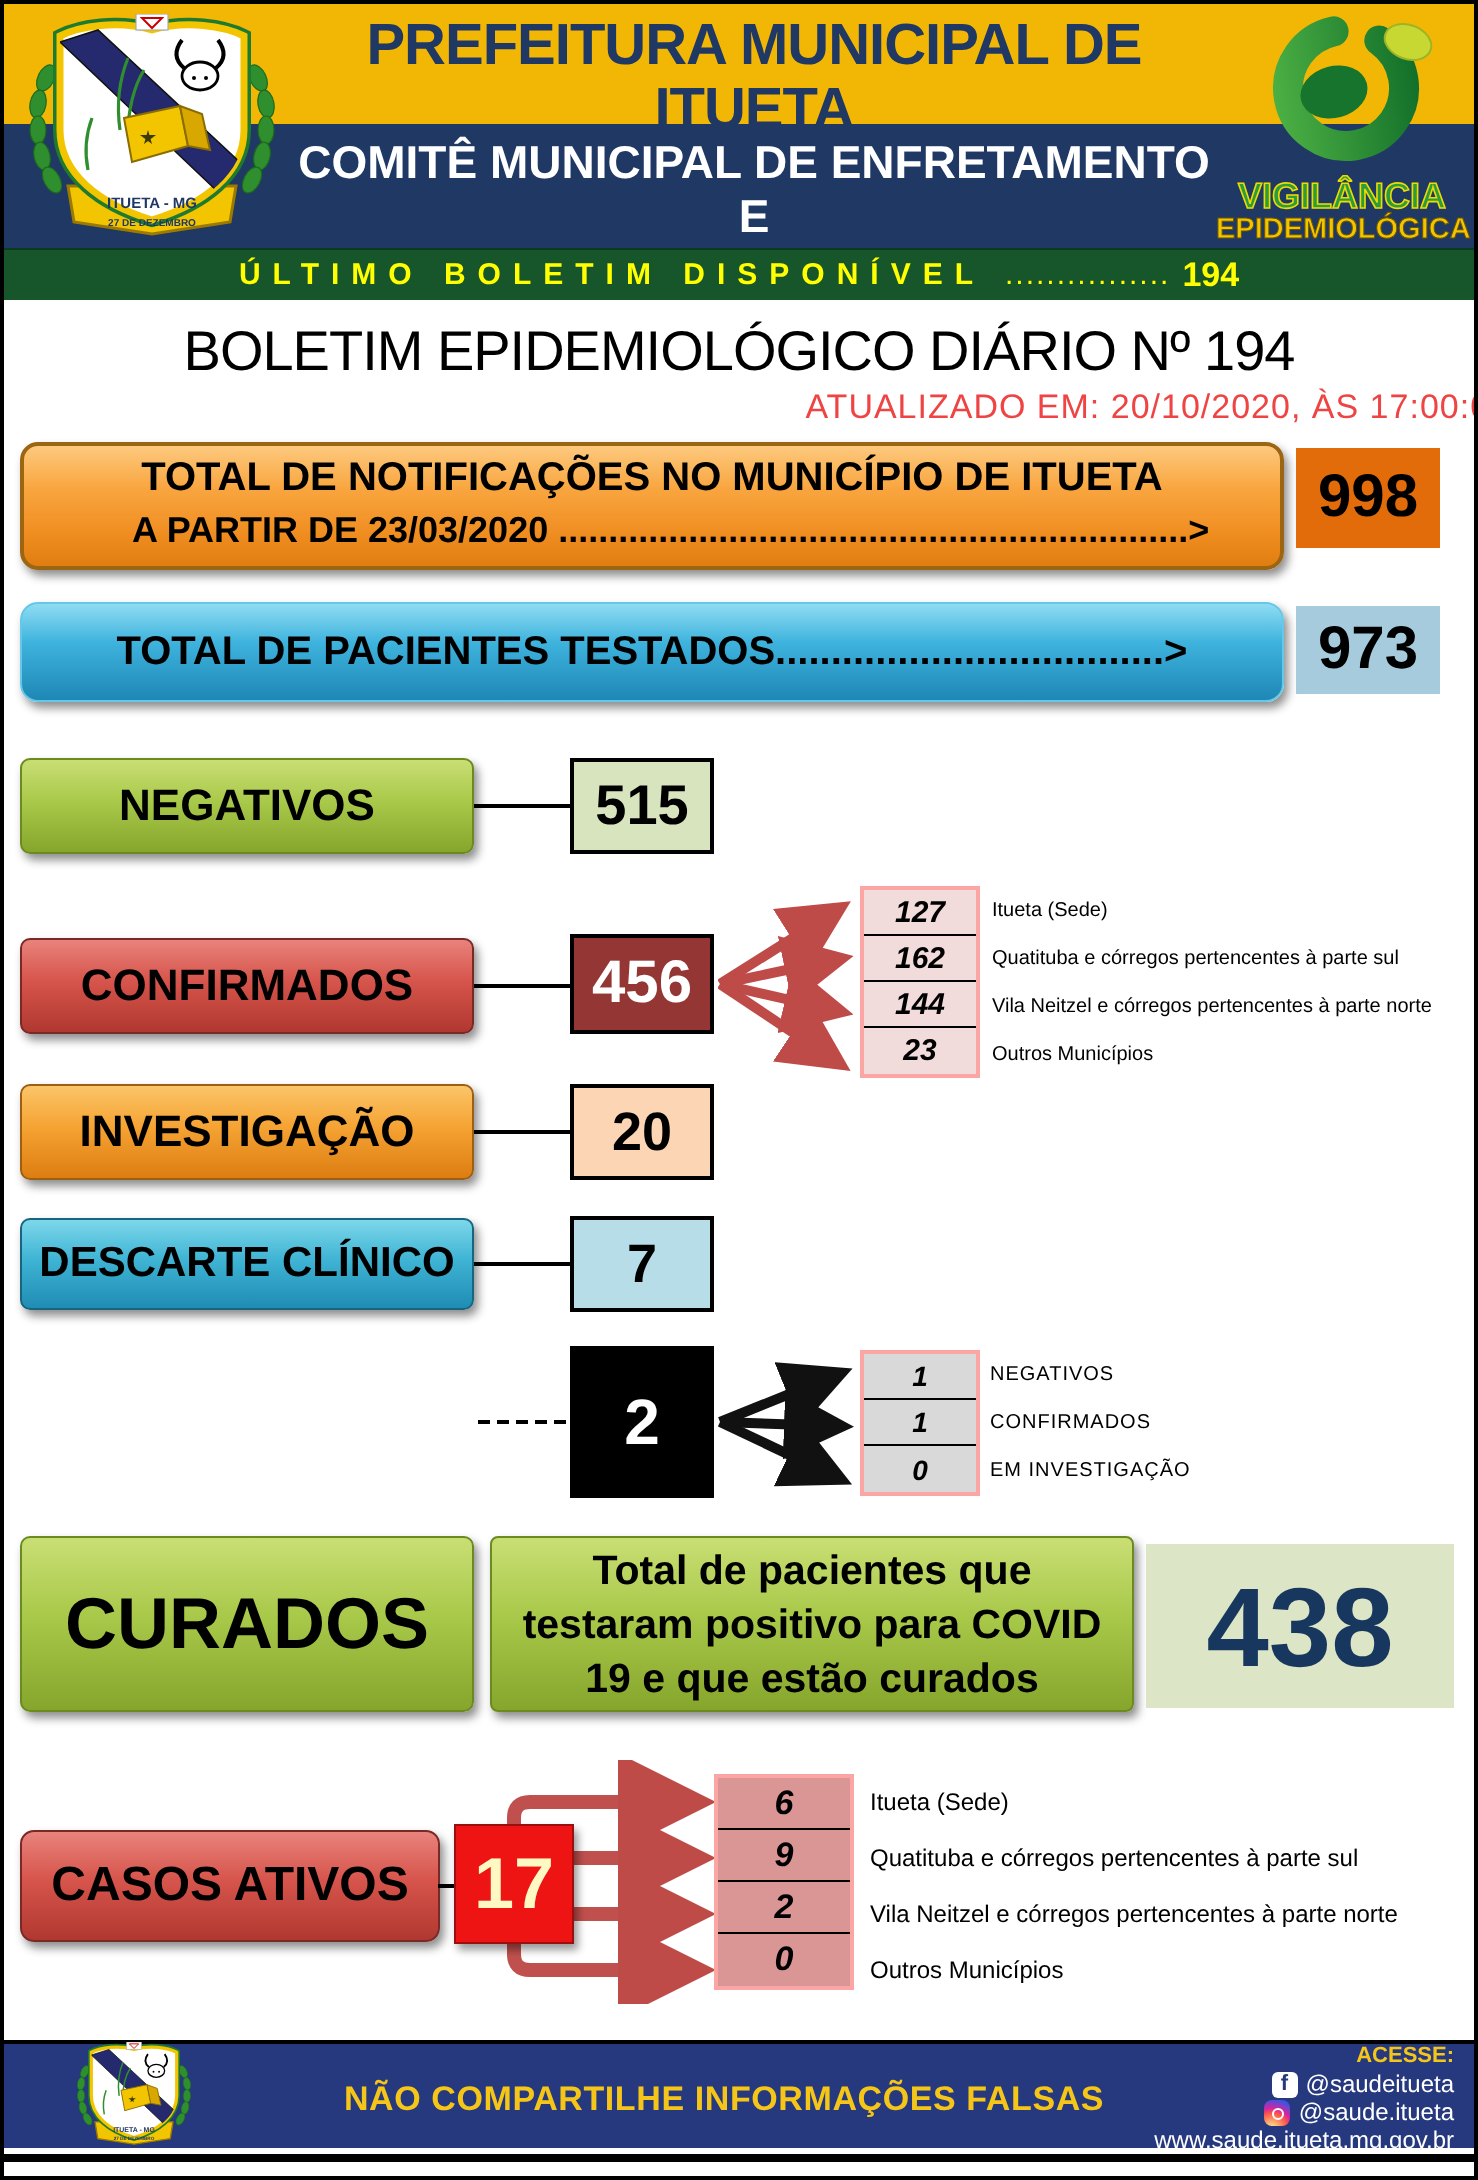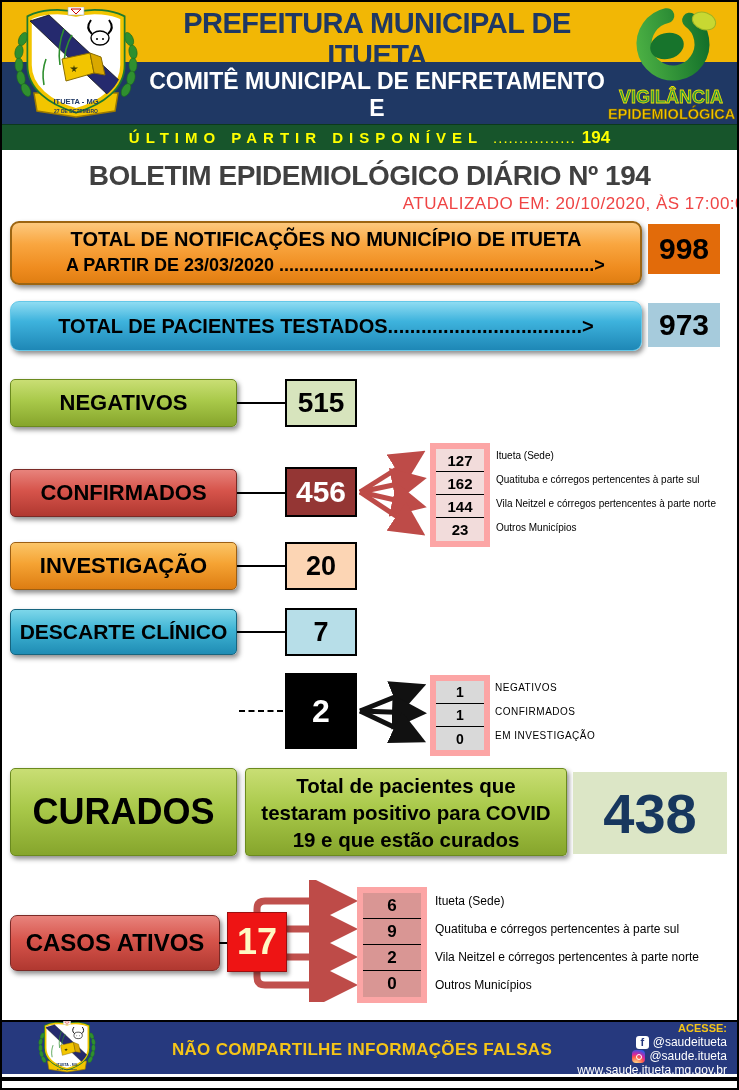--- a/index.html
+++ b/index.html
@@ -17,21 +17,21 @@
   .viglogo{position:absolute;right:3px;top:2px;width:126px;height:118px;text-align:center;}
   .vig-t1{font-size:18px;font-weight:bold;color:#2E9B3E;-webkit-text-stroke:.8px #EDDC00;letter-spacing:0;line-height:17px;margin-top:1px;}
   .vig-t2{font-size:14.5px;font-weight:bold;color:#F2C500;-webkit-text-stroke:.5px #6b5500;line-height:16px;}
 
   .green-bar{position:absolute;left:0;top:122px;width:100%;height:26px;background:#17552B;border-top:1px solid #0c3a1c;display:flex;align-items:center;justify-content:center;color:#FFFF00;font-size:15px;}
   .green-bar .lbl{font-weight:bold;letter-spacing:6px;}
   .green-bar .dots{margin:0 6px 0 10px;letter-spacing:1px;}
   .green-bar .num{font-weight:bold;font-size:17px;}
 
   
-  .main-title{position:absolute;left:0;top:158px;width:100%;text-align:center;font-size:28px;font-weight:bold;color:#404040;letter-spacing:-.5px;}
+  .main-title{position:absolute;left:0;top:158px;width:100%;text-align:center;font-size:28px;font-weight:normal;color:#000000;letter-spacing:-.5px;}
   .main-sub{position:absolute;left:18px;top:192px;width:100%;text-align:right;font-size:17px;color:#ef4444;letter-spacing:.5px;}
 
   
   .bar{position:absolute;left:8px;width:632px;border-radius:9px;box-shadow:2px 3px 5px rgba(0,0,0,.45);color:#000;font-weight:bold;}
   .bar-orange{top:219px;height:64px;background:linear-gradient(180deg,#fdc97e 0%,#f9a640 35%,#ef8c1f 75%,#e07e12 100%);border:2px solid #9c6512;padding-top:5px;}
   .bar-orange .l1{text-align:center;font-size:20px;}
   .bar-orange .l2{text-align:left;font-size:18px;padding-left:20px;margin-top:4px;margin-left:34px;}
   .bar-blue{top:299px;height:50px;background:linear-gradient(180deg,#8fdcf2 0%,#3eb3dd 40%,#1e87b6 100%);border:1px solid #65c8e8;display:flex;align-items:center;justify-content:center;font-size:20px;}
   .val-orange{position:absolute;left:646px;top:222px;width:72px;height:50px;background:#E26B0A;display:flex;align-items:center;justify-content:center;font-size:30px;font-weight:bold;}
   .val-blue{position:absolute;left:646px;top:301px;width:72px;height:44px;background:#A6CBDC;display:flex;align-items:center;justify-content:center;font-size:30px;font-weight:bold;}
@@ -42,21 +42,21 @@
   .cat-red{background:linear-gradient(180deg,#e8837c 0%,#d6544b 45%,#b03830 100%);border:1px solid #7a2a26;}
   .cat-orangegrad{background:linear-gradient(180deg,#fbc568 0%,#f5a333 45%,#dd7d12 100%);border:1px solid #9c5f14;}
   .cat-bluegrad{background:linear-gradient(180deg,#7dd7ea 0%,#3fb4d4 45%,#1f8cb4 100%);border:1px solid #17657f;}
   .cat-black{background:linear-gradient(180deg,#3c3c3c 0%,#000 55%);border:1px solid #000;color:#fff;}
 
   .numbox{position:absolute;left:283px;width:72px;border:2px solid #000;display:flex;align-items:center;justify-content:center;font-weight:bold;color:#000;}
   .conn{position:absolute;height:0;border-top:2px solid #000;}
   .conn-dash{position:absolute;height:0;border-top:2px dashed #000;}
 
   
-  .stack{position:absolute;border:6px solid #fca5a5;}
+  .stack{position:absolute;border:2px solid #fca5a5;font-style:italic;}
   .stack .row{display:flex;align-items:center;justify-content:center;font-weight:bold;border-bottom:1px solid #000;}
   .stack .row:last-child{border-bottom:none;}
   .lblstack{position:absolute;}
   .lblstack .row{display:flex;align-items:center;justify-content:flex-start;color:#000;}
 
   .arrow-svg{position:absolute;}
 
   
   .cured-label{top:766px;height:88px;font-size:36px;}
   .cured-desc{position:absolute;left:243px;top:766px;width:322px;height:88px;border-radius:4px;background:linear-gradient(180deg,#c9de74 0%,#a9c94a 45%,#86a52c 100%);border:1px solid #6b8a1f;box-shadow:2px 3px 5px rgba(0,0,0,.45);display:flex;align-items:center;justify-content:center;text-align:center;font-weight:bold;font-size:20.5px;line-height:27px;padding:0 14px;color:#000;}
@@ -166,21 +166,21 @@
       </defs>
       <circle cx="62" cy="40" r="29" fill="none" stroke="url(#gGreen)" stroke-width="15" stroke-linecap="round" stroke-dasharray="158 32" transform="rotate(-55 62 40)"></circle>
       <ellipse cx="56" cy="42" rx="17" ry="13" fill="#17742C" transform="rotate(-15 56 42)"></ellipse>
       <ellipse cx="93" cy="17" rx="12" ry="8.5" fill="#C8D832" stroke="#9db425" stroke-width="1" transform="rotate(20 93 17)"></ellipse>
     </svg>
     <div class="vig-t1">VIGILÂNCIA</div>
     <div class="vig-t2">EPIDEMIOLÓGICA</div>
   </div>
 
   <div class="green-bar">
-    <span class="lbl">ÚLTIMO PARTIR DISPONÍVEL</span>
+    <span class="lbl">ÚLTIMO BOLETIM DISPONÍVEL</span>
     <span class="dots">................</span>
     <span class="num">194</span>
   </div>
 
   <div class="main-title">BOLETIM EPIDEMIOLÓGICO DIÁRIO Nº 194</div>
   <div class="main-sub">ATUALIZADO EM: 20/10/2020, ÀS 17:00:00</div>
 
   <div class="bar bar-orange">
     <div class="l1">TOTAL DE NOTIFICAÇÕES NO MUNICÍPIO DE ITUETA</div>
     <div class="l2">A PARTIR DE 23/03/2020 ...............................................................&gt;</div>

